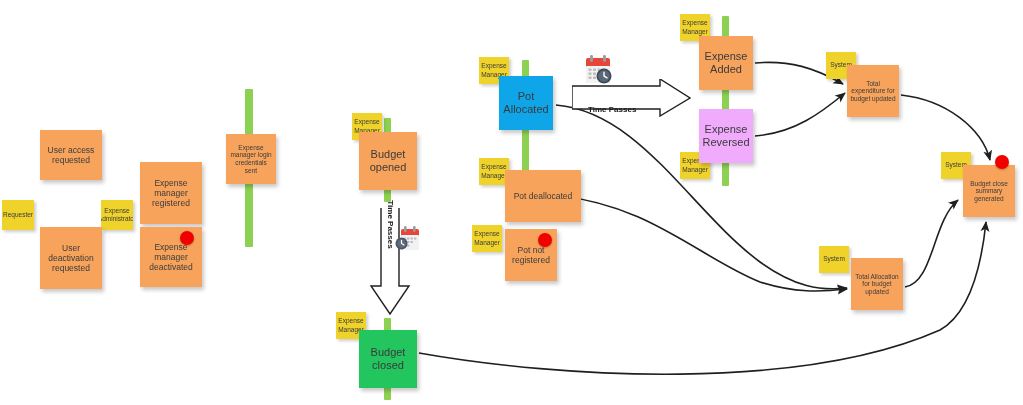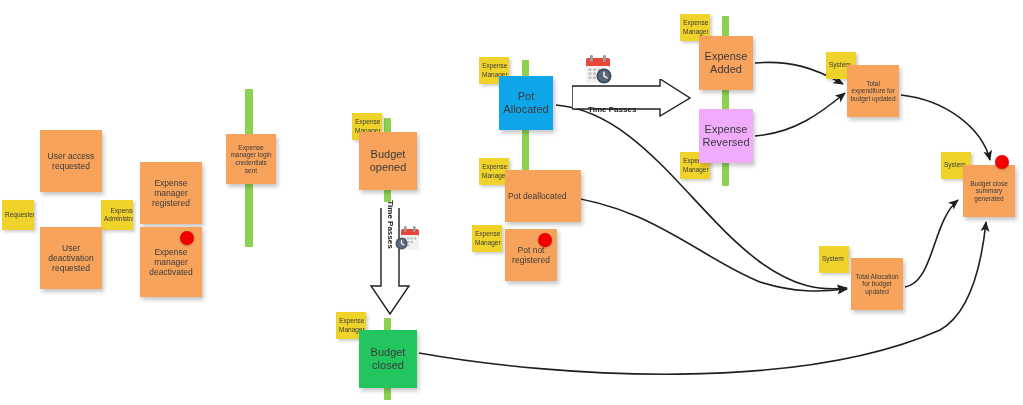--- a/index.html
+++ b/index.html
@@ -25,20 +25,21 @@
     background: #8DD152;
     border-radius: 1px;
   }
 
   
   .note {
     position: absolute;
     box-sizing: border-box;
     display: flex;
     align-items: center;
+    justify-content: center;
     text-align: center;
     color: #3b3b3b;
     line-height: 1.18;
     box-shadow: 2px 3px 4px rgba(0,0,0,0.22);
     padding: 2px 3px;
     word-wrap: break-word;
     overflow: hidden;
   }
   .note.event {
     background: #F7A35C;
@@ -231,33 +232,33 @@
       </div>
       <div class="note actor" style="left: 819px; top: 246px; width: 30px; height: 27px; background: rgb(239, 211, 43);">
         <span>System</span>
       </div>
       <div class="note actor" style="left: 941px; top: 152px; width: 30px; height: 27px; background: rgb(239, 211, 43);">
         <span>System</span>
       </div>
     </div>
 
   <div id="events-layer">
-      <div class="note event small" style="left: 40px; top: 130px; width: 62px; height: 62px; background: rgb(247, 163, 92);">
+      <div class="note event small" style="left: 40px; top: 130px; width: 62px; height: 50px; background: rgb(247, 163, 92);">
         <span>User access requested</span>
       </div>
       <div class="note event small" style="left: 140px; top: 130px; width: 62px; height: 62px; background: rgb(247, 163, 92); margin-top: 32px;">
         <span>Expense manager registered</span>
       </div>
       <div class="note event tiny" style="left: 226px; top: 134px; width: 50px; height: 50px; background: rgb(247, 163, 92);">
         <span>Expense manager login credentials sent</span>
       </div>
       <div class="note event small" style="left: 40px; top: 227px; width: 62px; height: 62px; background: rgb(247, 163, 92);">
         <span>User deactivation requested</span>
       </div>
-      <div class="note event small" style="left: 140px; top: 227px; width: 62px; height: 70px; background: rgb(247, 163, 92);">
+      <div class="note event small" style="left: 140px; top: 227px; width: 62px; height: 60px; background: rgb(247, 163, 92);">
         <span>Expense manager deactivated</span>
       </div>
       <div class="note event" style="left: 359px; top: 132px; width: 58px; height: 58px; background: rgb(247, 163, 92);">
         <span>Budget opened</span>
       </div>
       <div class="note event" style="left: 359px; top: 330px; width: 58px; height: 58px; background: #22c55e;">
         <span>Budget closed</span>
       </div>
       <div class="note event" style="left: 499px; top: 76px; width: 54px; height: 54px; background: #0ea5e9;">
         <span>Pot Allocated</span>

